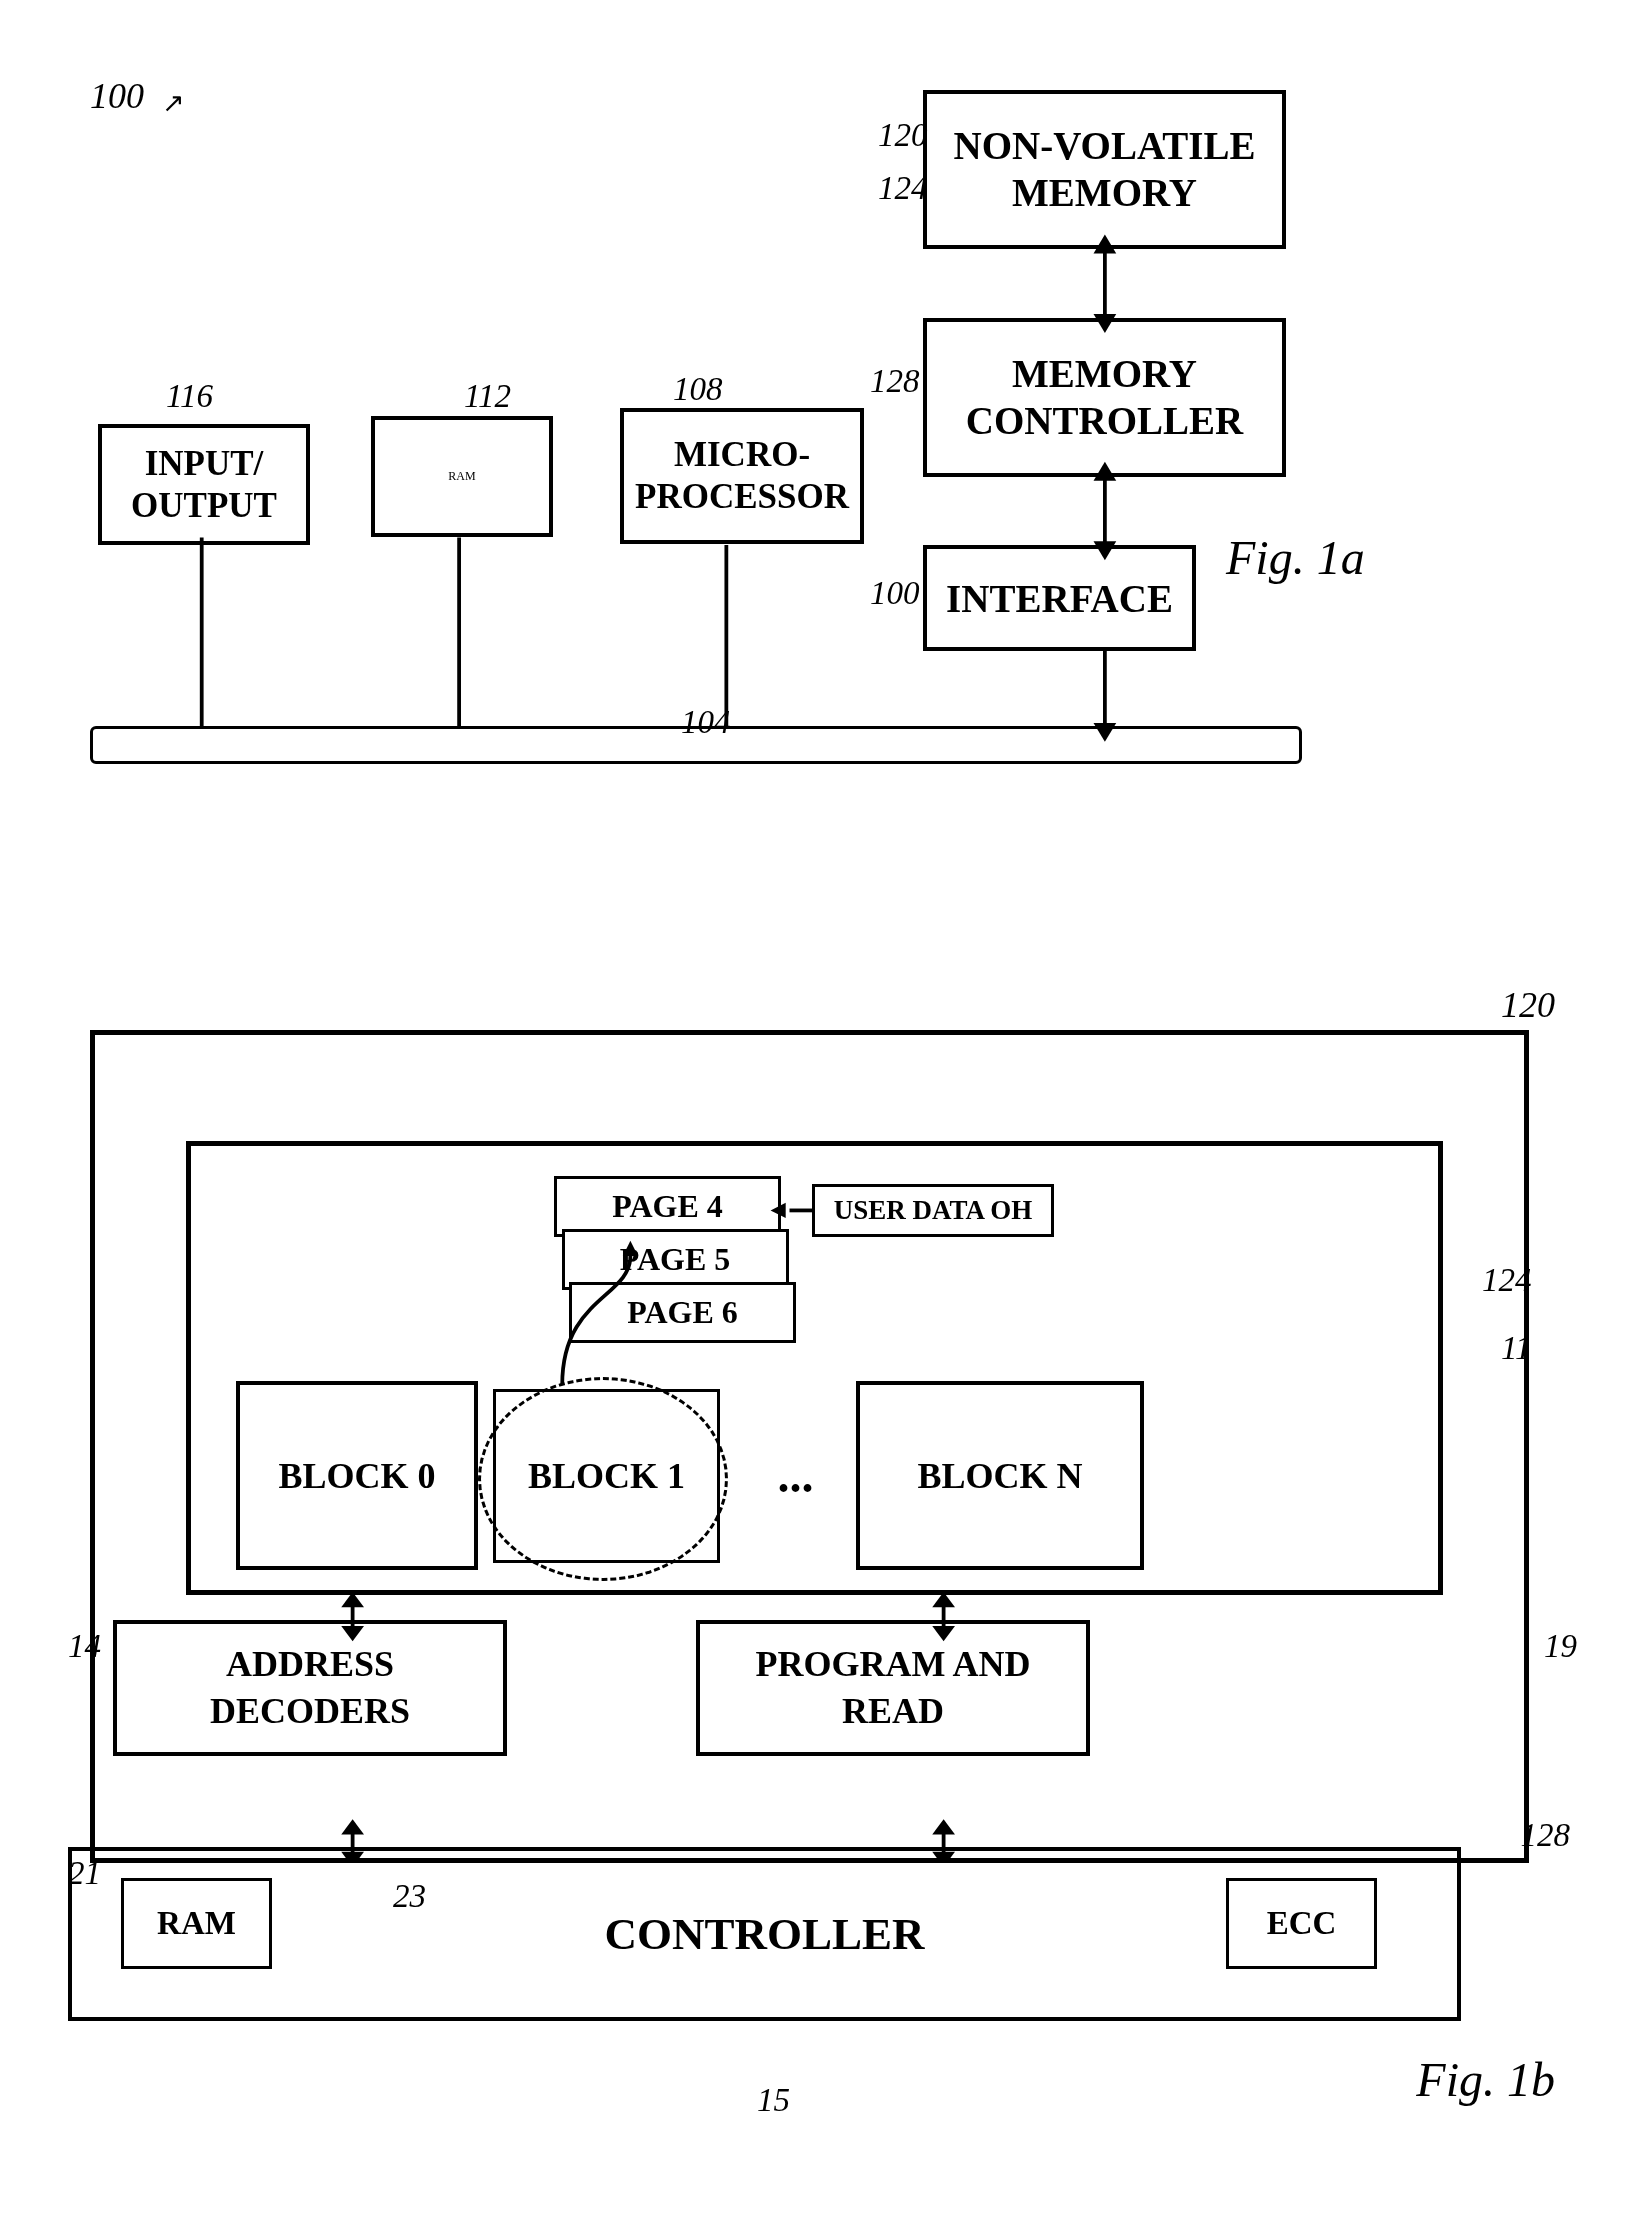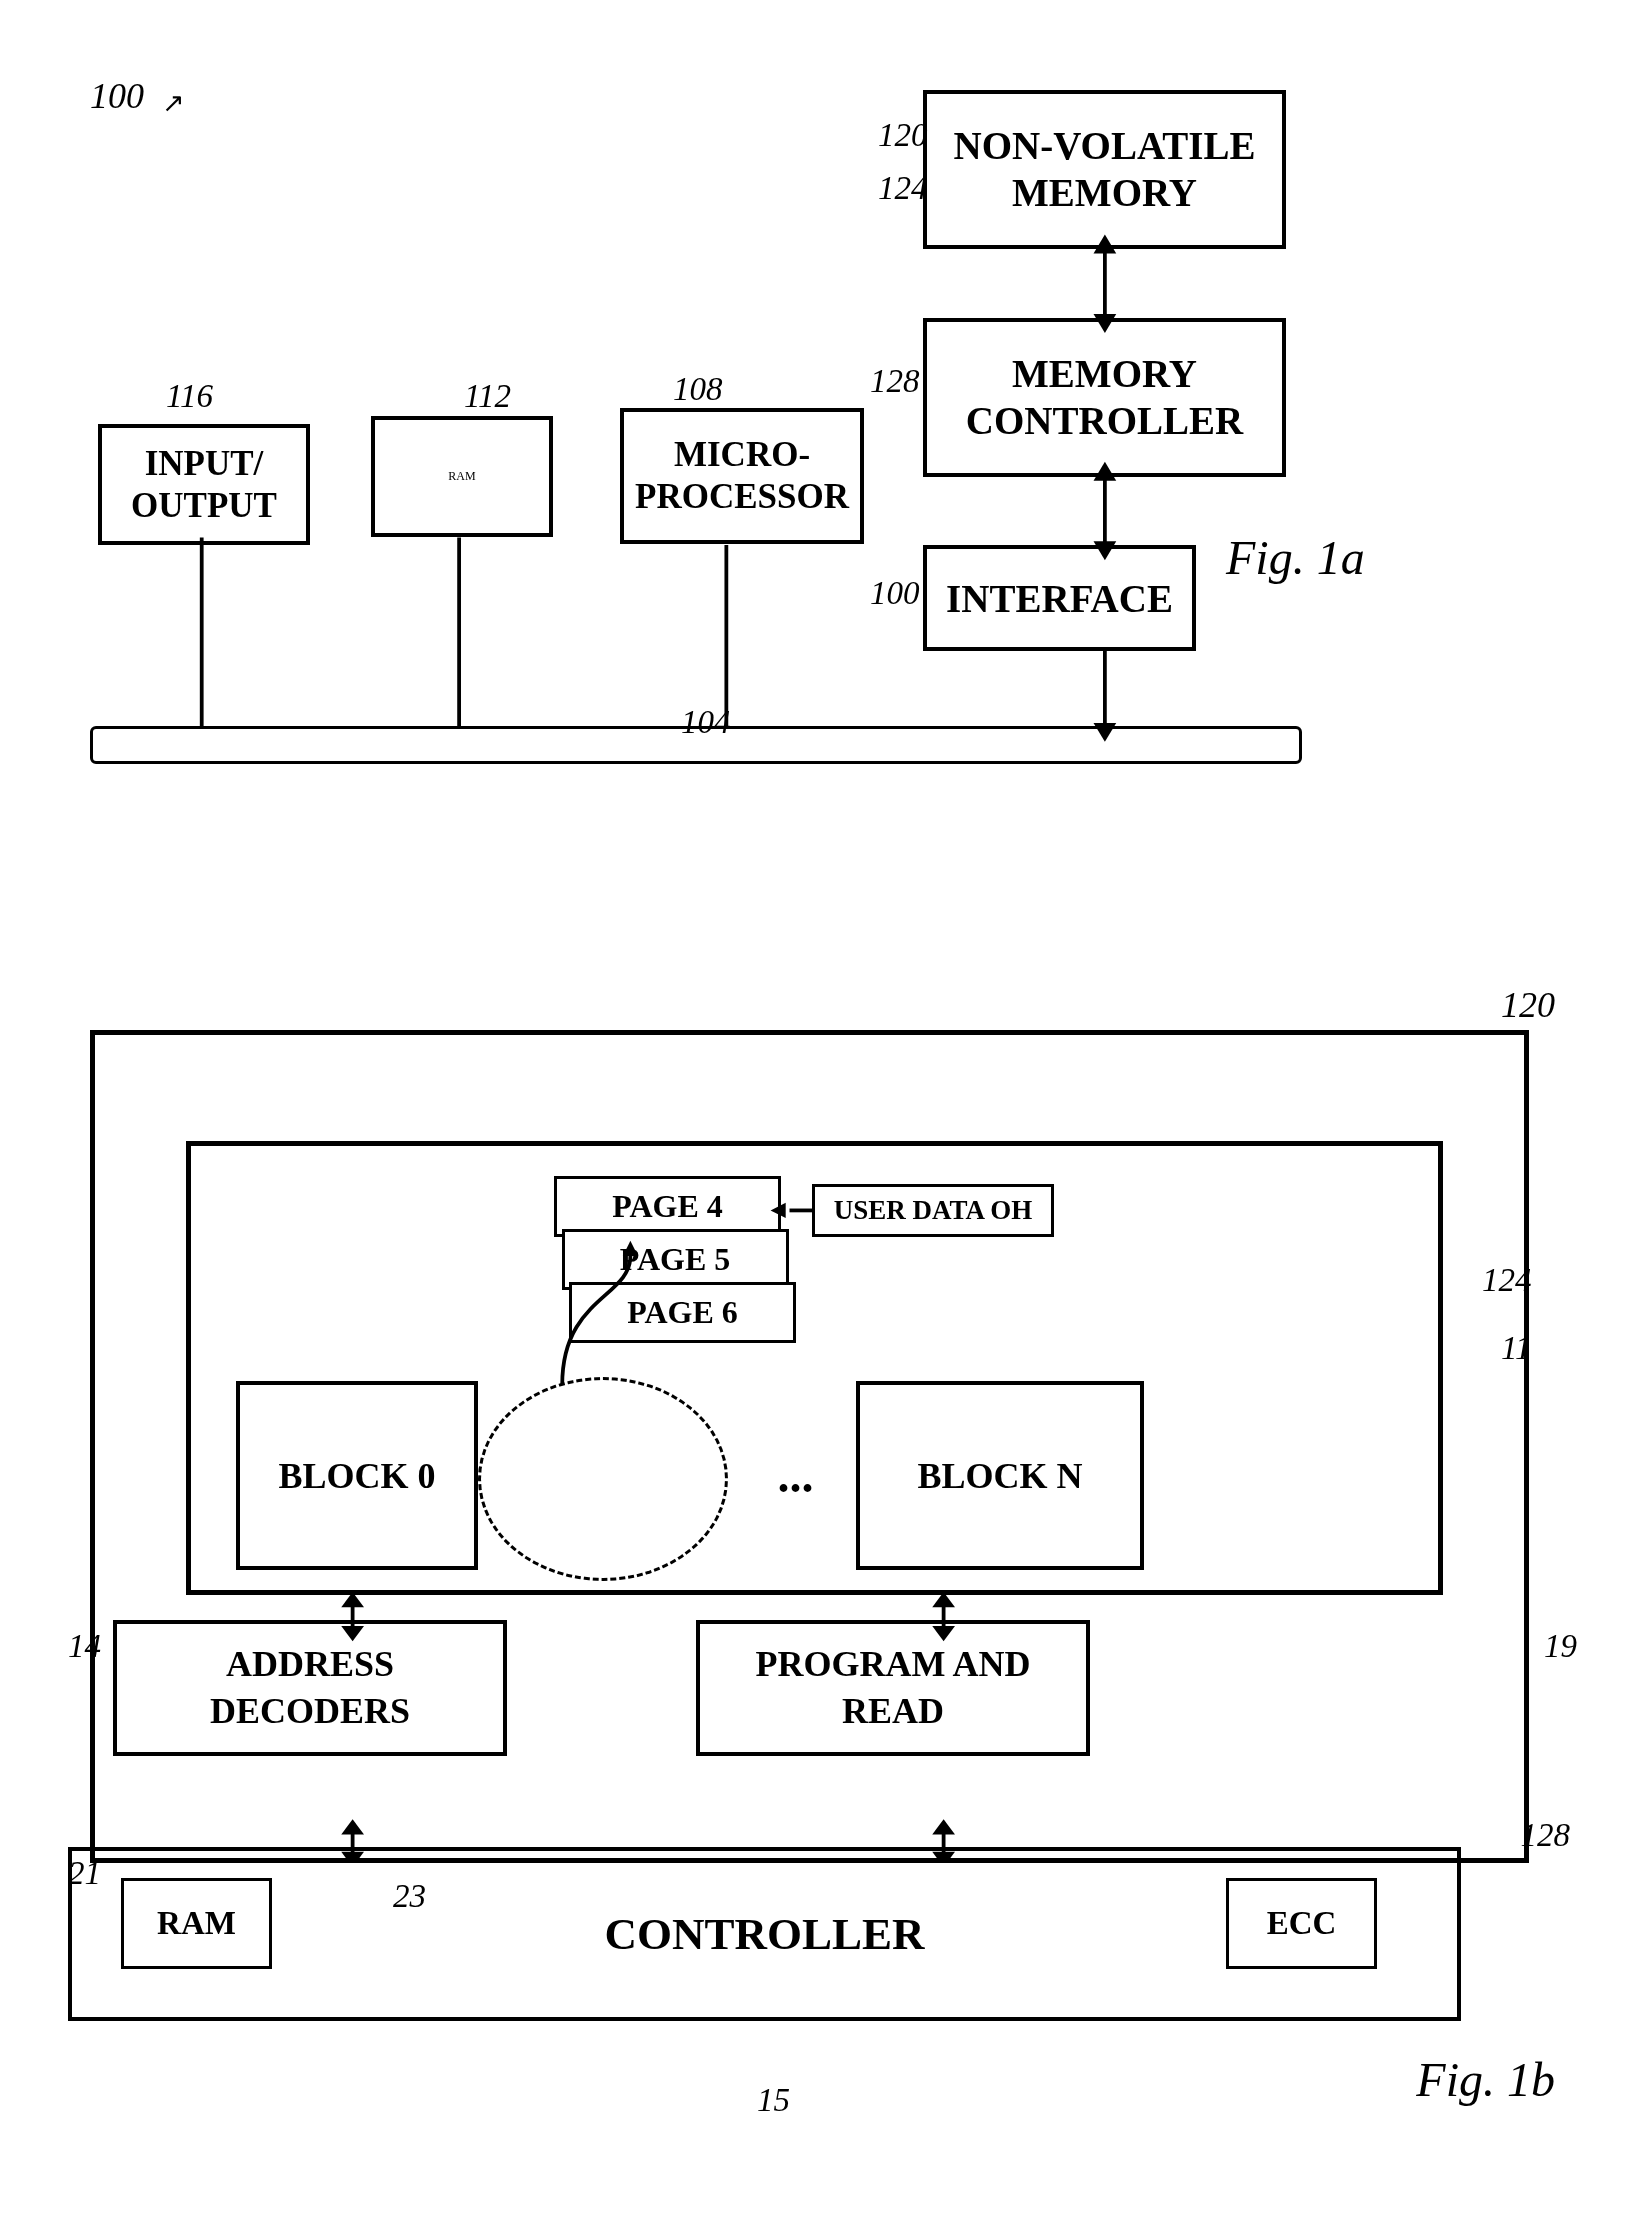--- a/index.html
+++ b/index.html
@@ -594,20 +594,23 @@
         <div class="user-data-box">
           <span>USER DATA OH</span>
         </div>
 
         <div class="blocks-row">
           <div class="block-box block-0">
             <span>BLOCK 0</span>
           </div>
           <div style="position:relative; width:257px; height:189px; display:flex; align-items:center; justify-content:center;">
             <div style="position:absolute; top:-3.8px; left:0; width:250px; height:204px; border:3.8px dashed #000; border-radius:50%;"></div>
+            <div class="block-box" style="width:227px; height:174px; border:3.8px solid #000; border-radius:0; display:flex; align-items:center; justify-content:center;">
+              <span>BLOCK 1</span>
+            </div>
           </div>
           <div class="block-dots">
             <span>...</span>
           </div>
           <div class="block-box block-n">
             <span>BLOCK N</span>
           </div>
         </div>
 
         <svg style="position:absolute;top:0;left:0;width:100%;height:100%;pointer-events:none;" xmlns="http://www.w3.org/2000/svg" viewBox="0 0 1646 586" width="1246" height="444">

